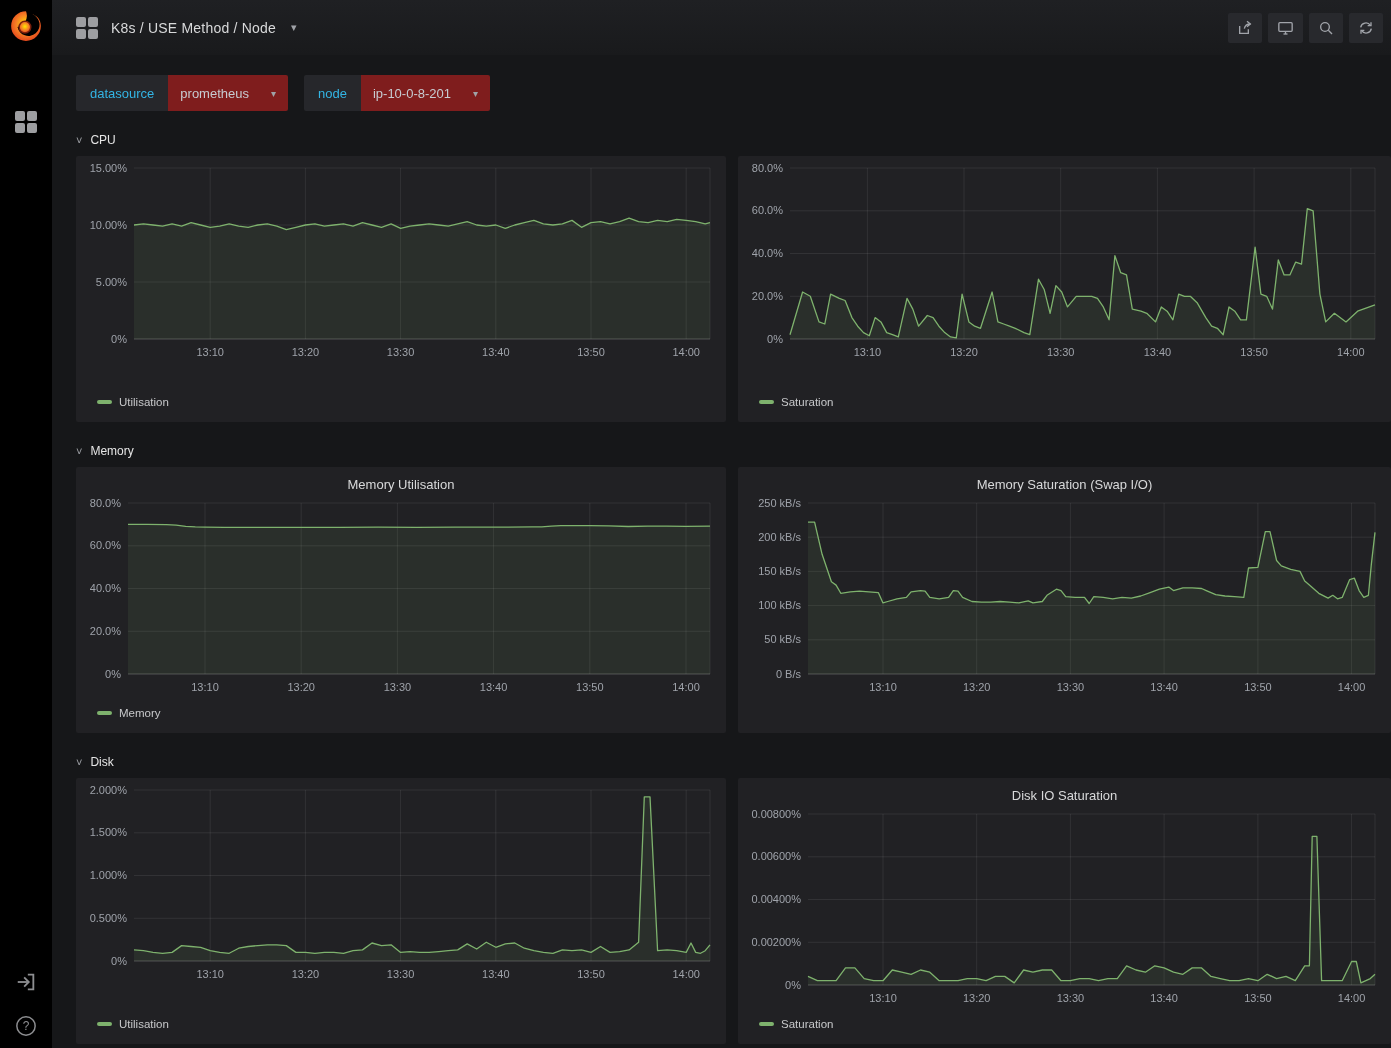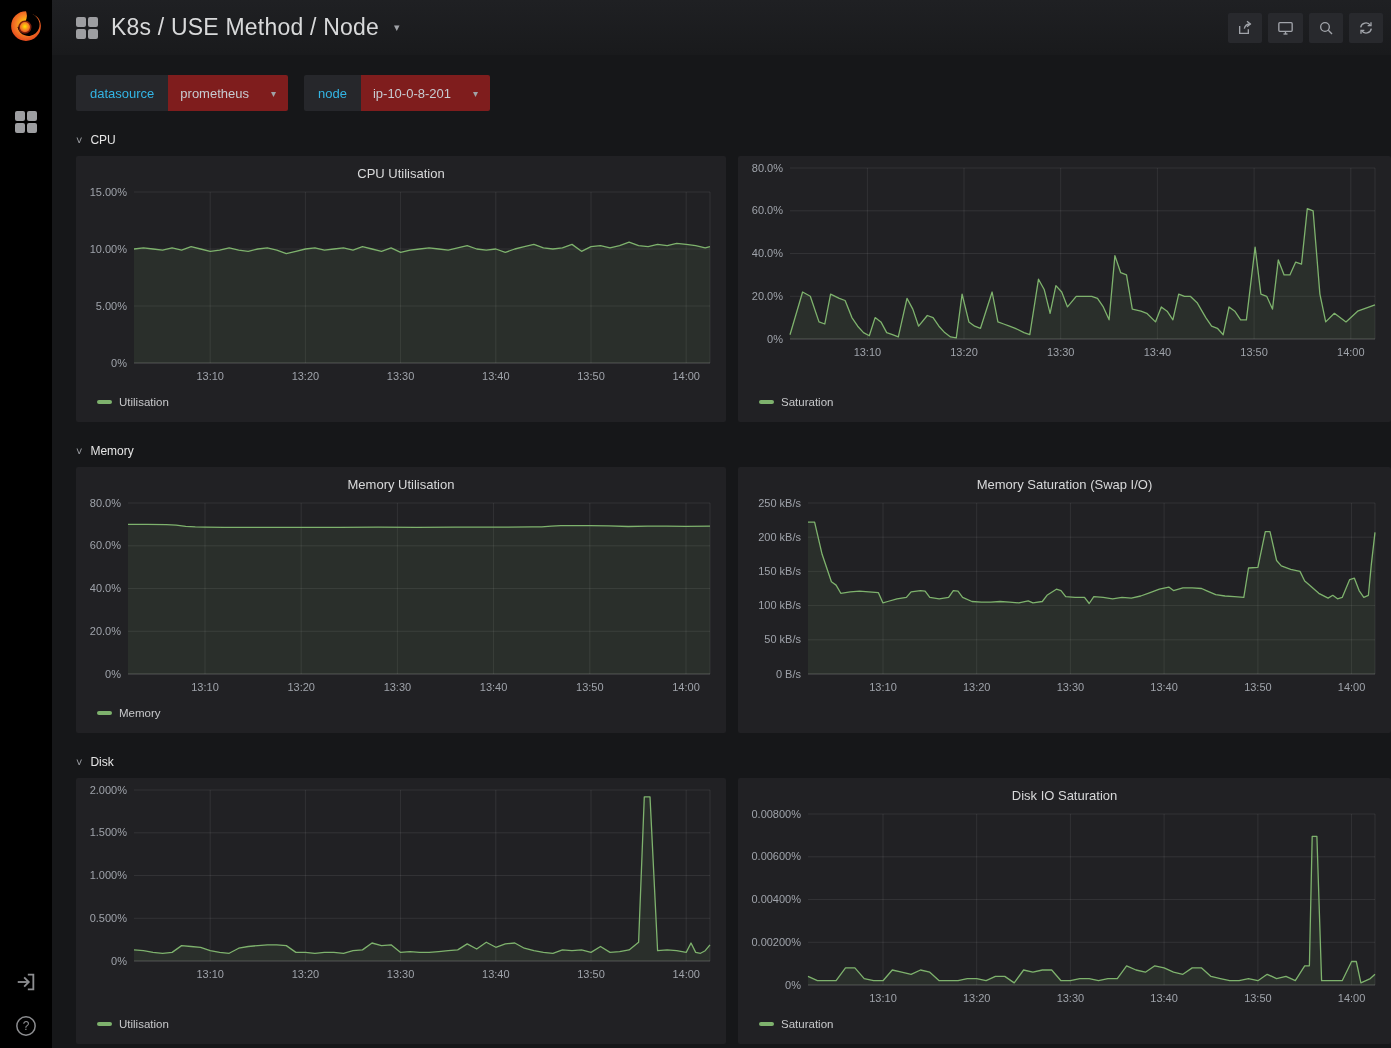--- a/index.html
+++ b/index.html
@@ -16,21 +16,21 @@
 
   
   .main{margin-left:52px;width:1339px;}
 
   
   .navbar{height:55px;display:flex;align-items:center;padding:0 8px 0 24px;
     background:linear-gradient(180deg,#1f2023,#191a1c);}
   .nav-left{display:flex;align-items:center;gap:13px;flex:1;cursor:pointer;}
   .grid-icon{display:grid;grid-template-columns:10px 10px;grid-template-rows:10px 10px;gap:2px;}
   .grid-icon span{background:#9d9ea1;border-radius:2px;}
-  .nav-title{color:#d8d9da;font-size:23px;font-weight:500;letter-spacing:.2px;}
+  .nav-title{color:#d8d9da;font-size:14px;font-weight:500;letter-spacing:.2px;}
   .caret{color:#9fa2a7;font-size:11px;margin-left:2px;}
   .nav-right{display:flex;align-items:center;gap:6px;}
   .nav-btn{height:30px;min-width:33px;padding:0 9px;background:#28292d;border:none;border-radius:2px;
     display:flex;align-items:center;justify-content:center;gap:7px;color:#a1a4aa;cursor:pointer;}
   .nav-btn svg{display:block;}
   .tp-text{color:#b4b7bc;font-size:13px;}
   .tp-refresh{font-size:13px;font-weight:bold;}
 
   
   .submenu{display:flex;gap:16px;padding:20px 16px 0 24px;}
@@ -159,21 +159,20 @@
       </span>
     </div>
   </div>
 
   <div class="section-header">
     <span class="chev">˅</span>
     <span class="section-title">CPU</span>
   </div>
   <div class="row">
     <div class="panel pl">
-      <div class="panel-title">CPU Utilisation</div>
       <div class="chart">
           <svg width="634" height="203">
             <line x1="50" y1="178.0" x2="626" y2="178.0" stroke="rgba(255,255,255,0.22)" stroke-width="1"></line>
             <text x="43" y="181.5" text-anchor="end" class="tick">0%</text>
             <line x1="50" y1="121.0" x2="626" y2="121.0" stroke="rgba(255,255,255,0.08)" stroke-width="1"></line>
             <text x="43" y="124.5" text-anchor="end" class="tick">5.00%</text>
             <line x1="50" y1="64.0" x2="626" y2="64.0" stroke="rgba(255,255,255,0.08)" stroke-width="1"></line>
             <text x="43" y="67.5" text-anchor="end" class="tick">10.00%</text>
             <line x1="50" y1="7.0" x2="626" y2="7.0" stroke="rgba(255,255,255,0.08)" stroke-width="1"></line>
             <text x="43" y="10.5" text-anchor="end" class="tick">15.00%</text>

